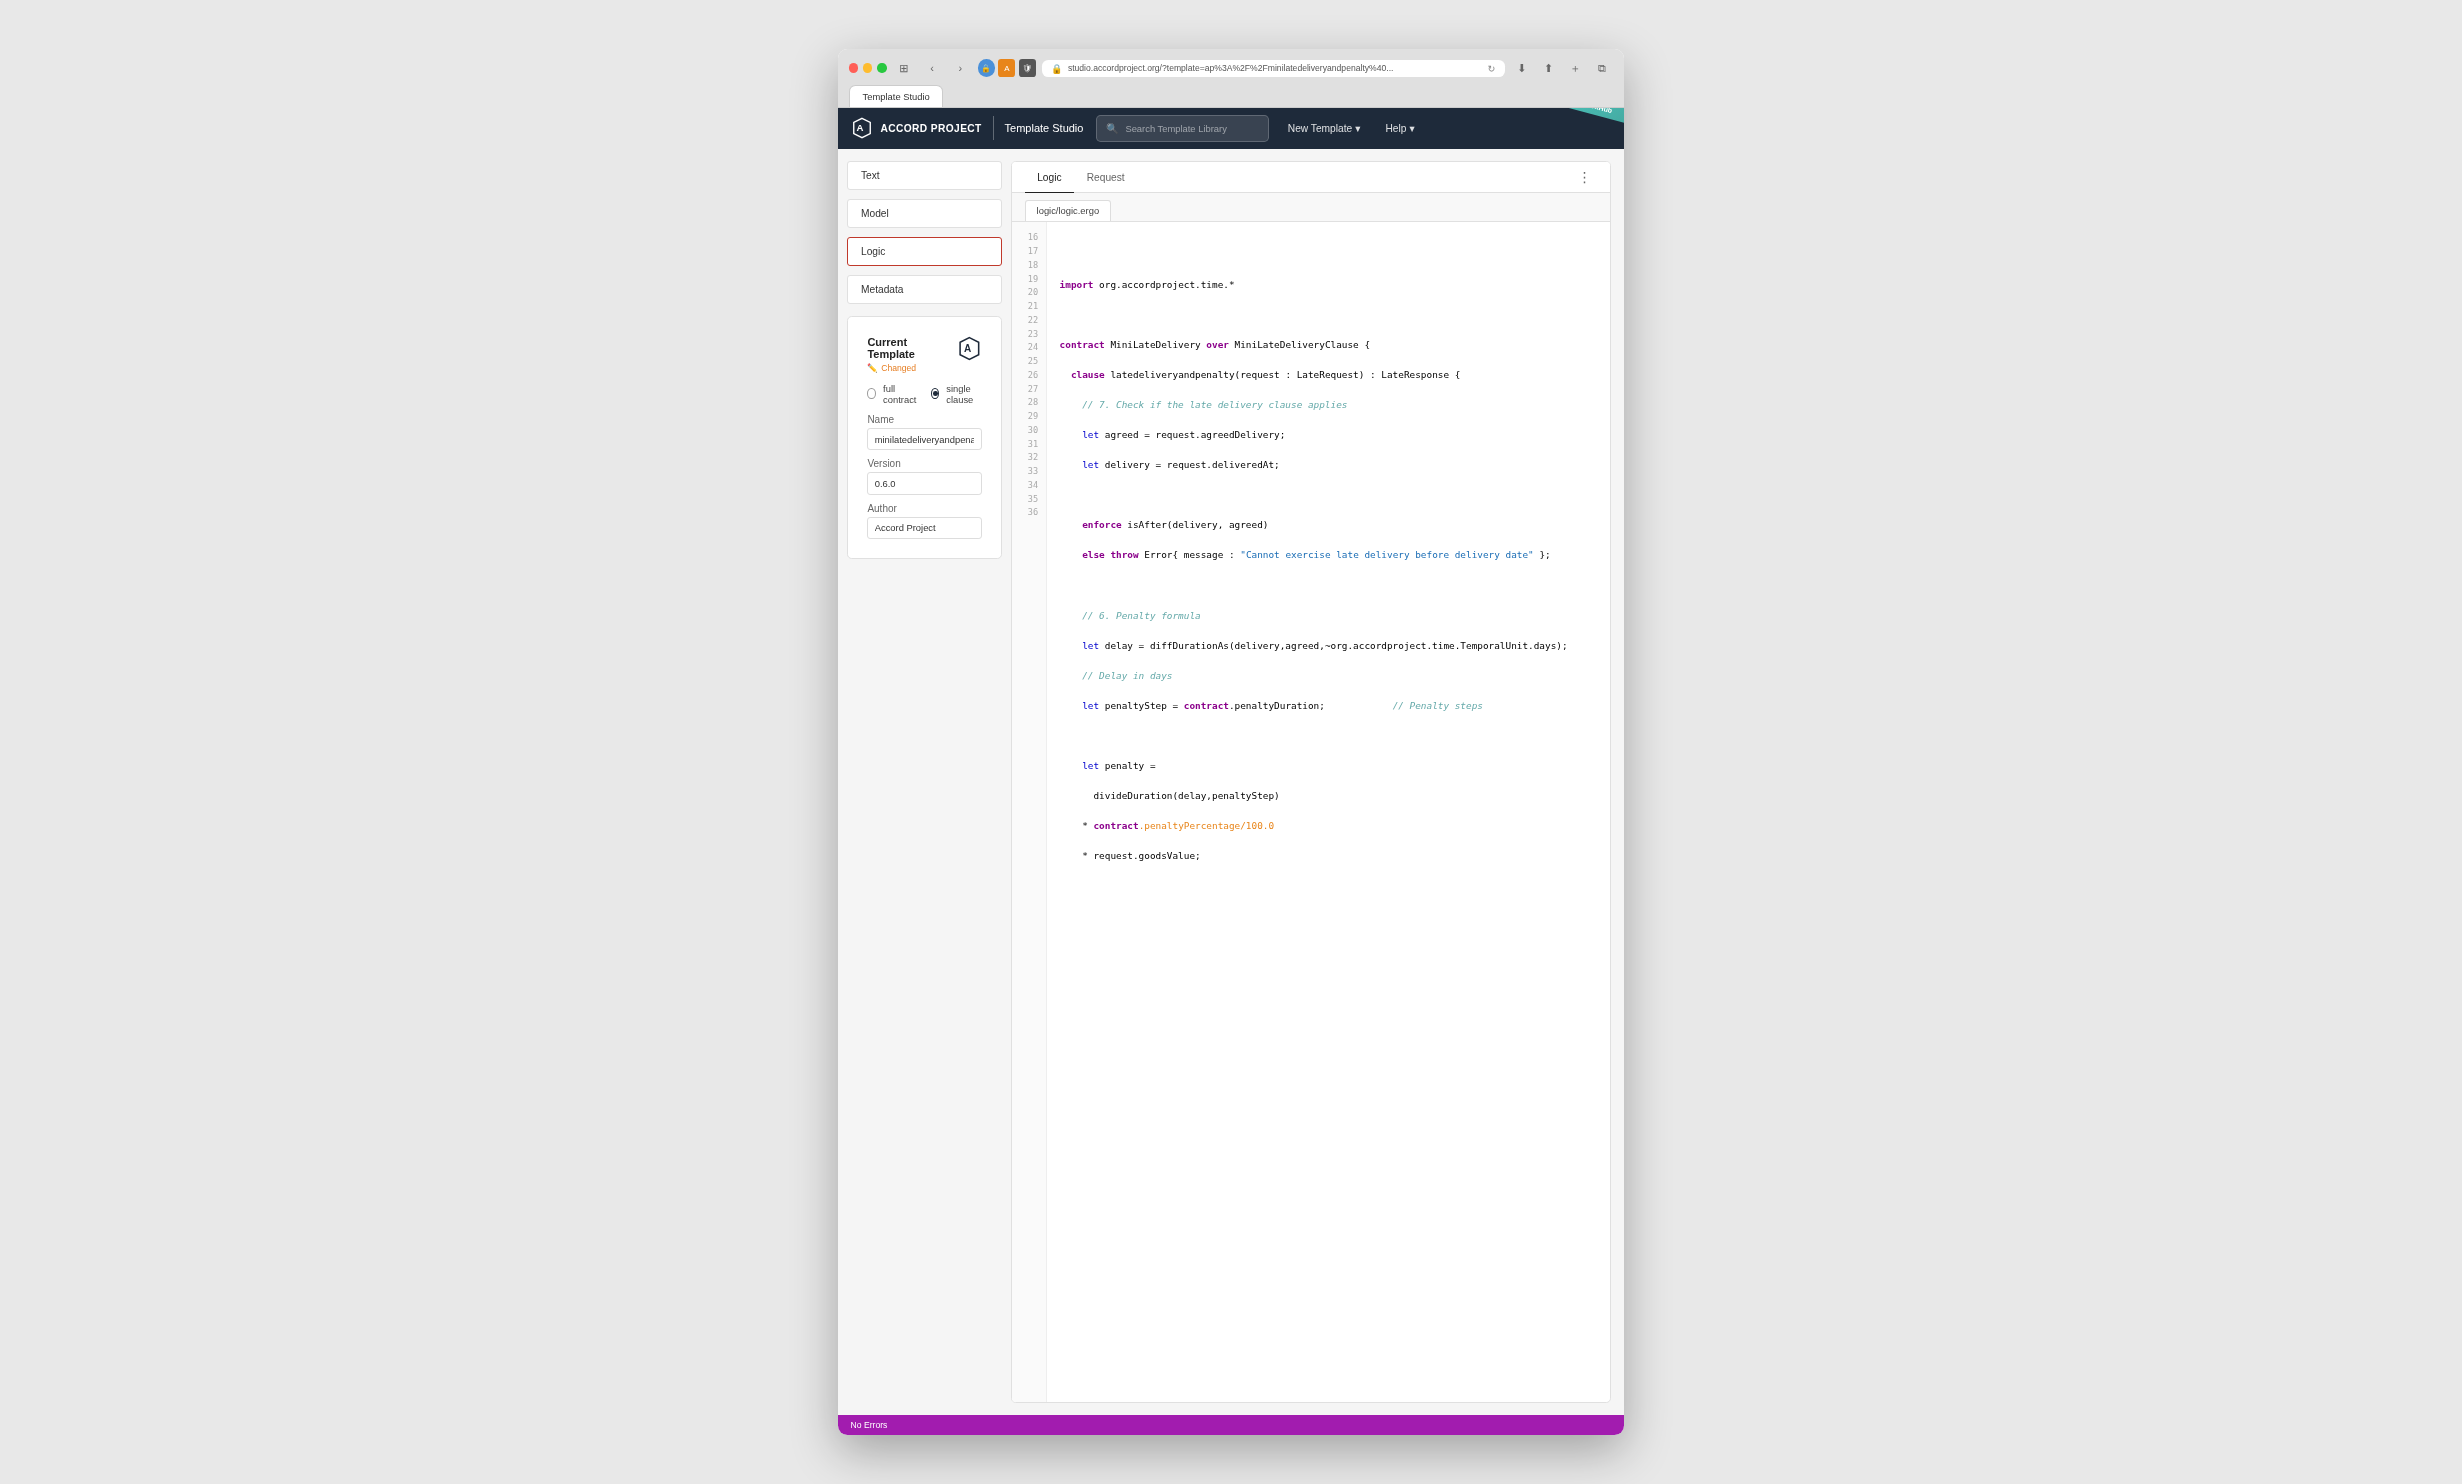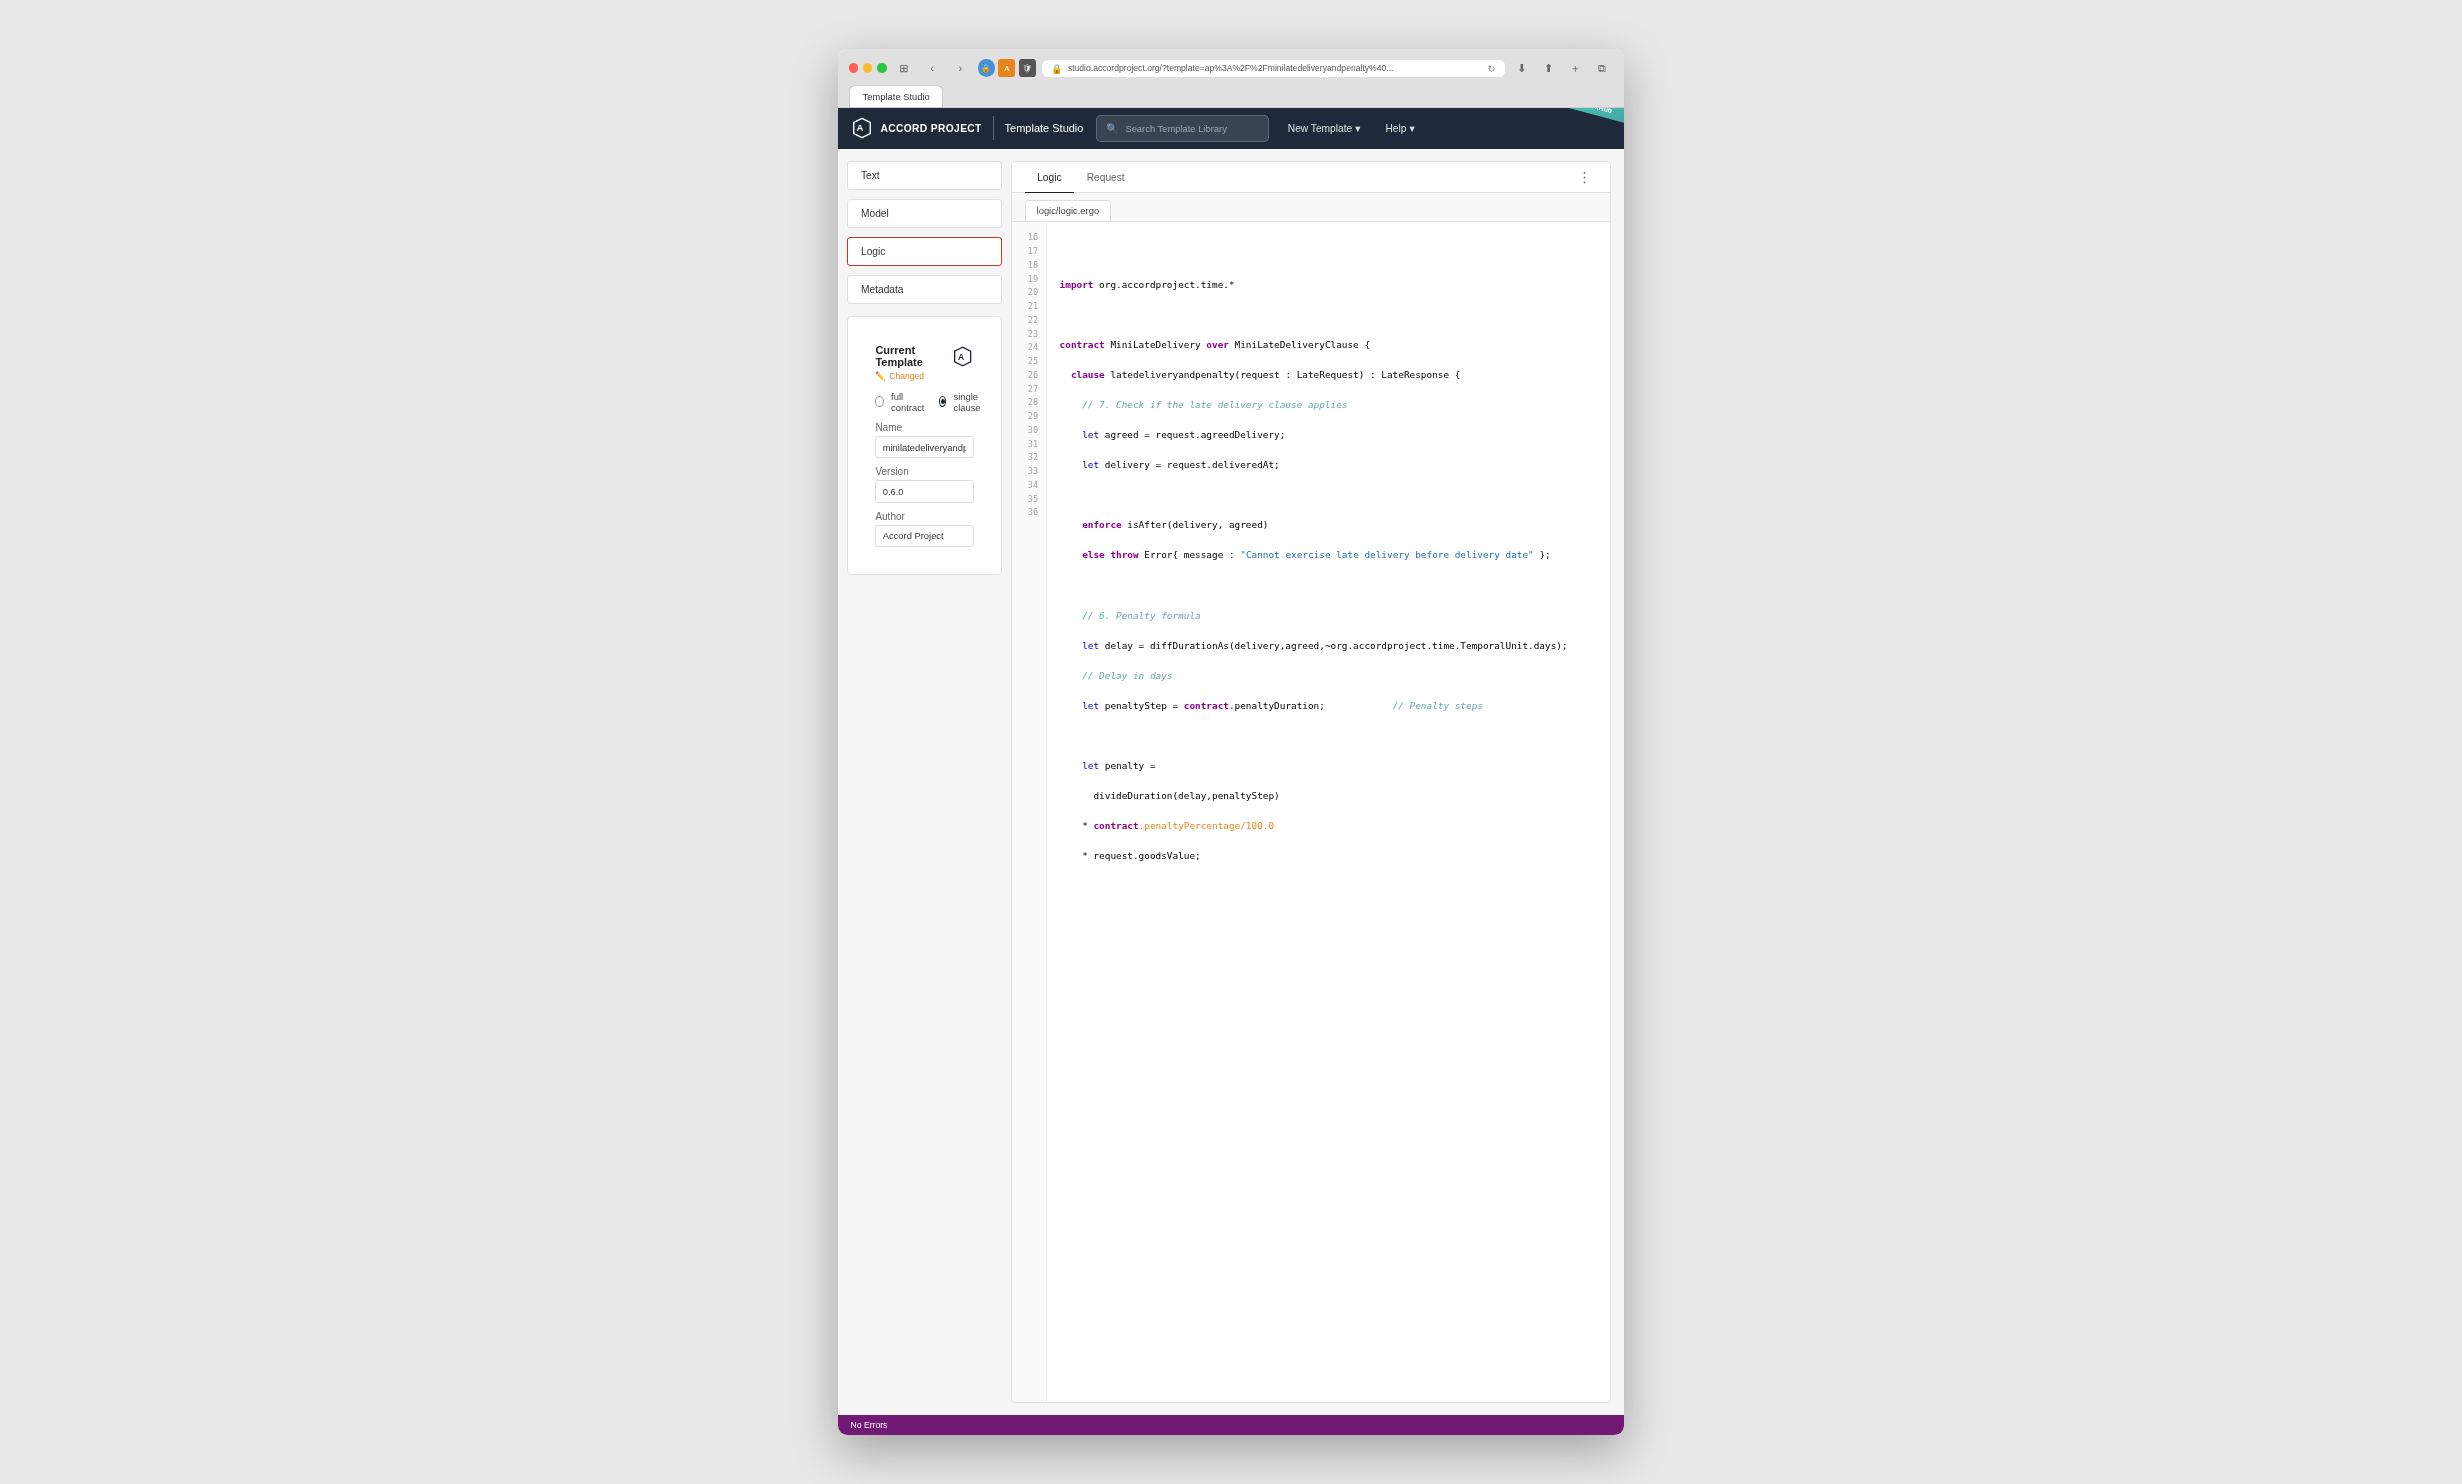--- a/index.html
+++ b/index.html
@@ -154,21 +154,21 @@
     }
     .sidebar-nav-item.active {
       border: 1.6px solid #c0392b;
       background: white;
       font-weight: 500;
     }
 
     
     .current-template {
       margin-top: 12.6px;
-      padding: 27px;
+      padding: 19px;
       background: white;
       border: 0.8px solid #e0e0e0;
       border-radius: 4.7px;
     }
     .ct-header {
       display: flex; align-items: flex-start; justify-content: space-between;
     }
     .ct-title {
       font-size: 11px; font-weight: 600; color: #222;
     }
@@ -265,21 +265,21 @@
 
     
     .kw { color: #8b008b; font-weight: bold; }
     .kw2 { color: #0000cd; }
     .str { color: #1a6db5; }
     .cmt { color: #6aa; font-style: italic; }
     .num { color: #e8851a; }
 
     
     .status-bar {
-      background: #701a75;
+      background: #a21caf;
       color: white; font-size: 8.6px;
       padding: 4.7px 12.6px;
     }
 
     
     .code-editor::-webkit-scrollbar { width: 6.3px; }
     .code-editor::-webkit-scrollbar-track { background: #f0f0f0; }
     .code-editor::-webkit-scrollbar-thumb { background: #ccc; border-radius: 3.1px; }
   </style>
 </head>

